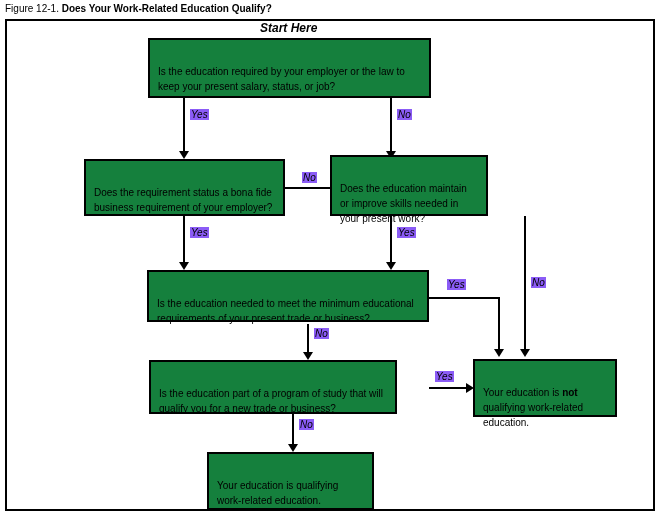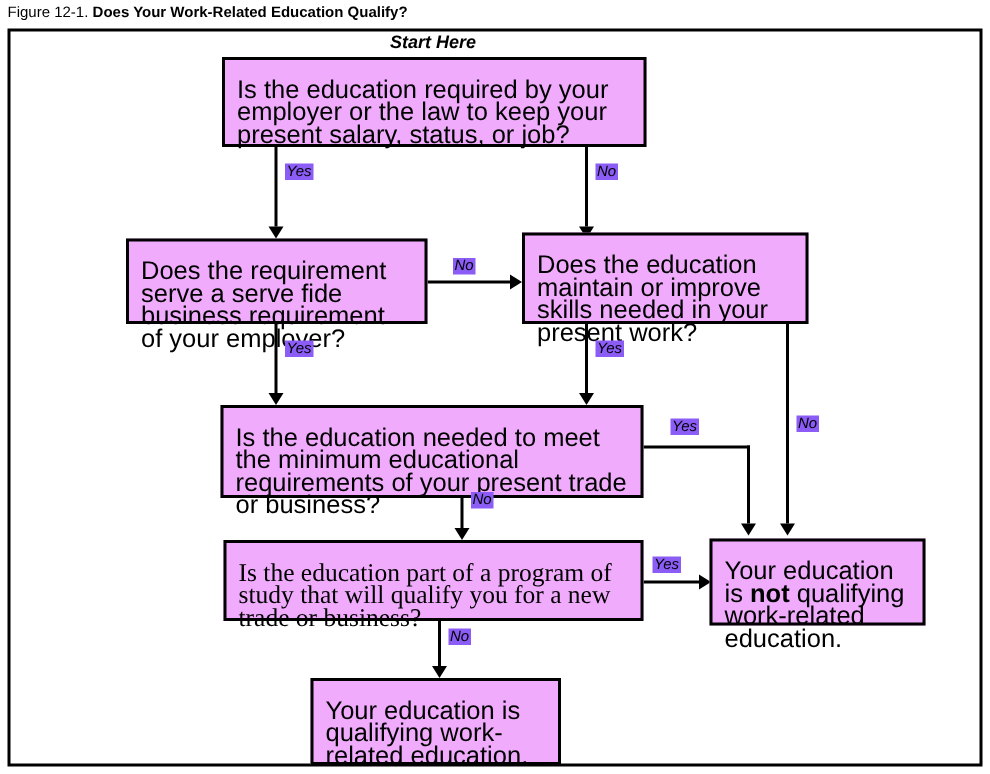--- a/index.html
+++ b/index.html
@@ -35,24 +35,24 @@
     height: 492px;
     border: 2px solid #000000;
     box-sizing: border-box;
     background: #ffffff;
   }
 
   .node {
     position: absolute;
     border: 2px solid #000000;
     box-sizing: border-box;
-    background: #f0abfc;
-    font-size: 17px;
+    background: #15803d;
+    font-size: 10px;
     line-height: 15px;
-    padding: 12px 8px 5px 8px;
+    padding: 24px 8px 5px 8px;
     z-index: 3;
   }
   .node b { font-weight: bold; }
 
   .start-label {
     position: absolute;
     font-size: 12px;
     font-weight: bold;
     font-style: italic;
     z-index: 3;
@@ -114,52 +114,52 @@
   <div class="node" style="left:141px; top:17px; width:283px; height:60px;">Is the education required by your employer or the law to keep your present salary, status, or job?</div>
 
   <div class="vline" style="left:176px; top:77px; height:53px;"></div>
   <div class="arrow-down" style="left:172px; top:130px;"></div>
   <div class="edge-label" style="left:183px; top:88px;">Yes</div>
 
   <div class="vline" style="left:383px; top:77px; height:53px;"></div>
   <div class="arrow-down" style="left:379px; top:130px;"></div>
   <div class="edge-label" style="left:390px; top:88px;">No</div>
 
-  <div class="node" style="left:77px; top:138px; width:201px; height:57px;">Does the requirement serve a serve fide business requirement of your employer?</div>
+  <div class="node" style="left:77px; top:138px; width:201px; height:57px;">Does the requirement status a bona fide business requirement of your employer?</div>
 
-  <div class="node" style="left:341px; top:134px; width:191px; height:61px;">Does the education maintain or improve skills needed in your present work?</div>
+  <div class="node" style="left:323px; top:134px; width:158px; height:61px;">Does the education maintain or improve skills needed in your present work?</div>
 
   <div class="hline" style="left:278px; top:166px; width:56px;"></div>
   <div class="arrow-right" style="left:333px; top:162px;"></div>
   <div class="edge-label" style="left:295px; top:151px;">No</div>
 
   <div class="vline" style="left:176px; top:195px; height:46px;"></div>
   <div class="arrow-down" style="left:172px; top:241px;"></div>
   <div class="edge-label" style="left:183px; top:206px;">Yes</div>
 
   <div class="vline" style="left:383px; top:195px; height:46px;"></div>
   <div class="arrow-down" style="left:379px; top:241px;"></div>
   <div class="edge-label" style="left:390px; top:206px;">Yes</div>
 
   <div class="vline" style="left:517px; top:195px; height:133px;"></div>
   <div class="arrow-down" style="left:513px; top:328px;"></div>
   <div class="edge-label" style="left:524px; top:256px;">No</div>
 
-  <div class="node" style="left:140px; top:249px; width:282px; height:62px;">Is the education needed to meet the minimum educational requirements of your present trade or business?</div>
+  <div class="node" style="left:140px; top:249px; width:282px; height:52px;">Is the education needed to meet the minimum educational requirements of your present trade or business?</div>
 
   <div class="hline" style="left:422px; top:276px; width:71px;"></div>
   <div class="vline" style="left:491px; top:276px; height:52px;"></div>
   <div class="arrow-down" style="left:487px; top:328px;"></div>
   <div class="edge-label" style="left:440px; top:258px;">Yes</div>
 
   <div class="vline" style="left:300px; top:303px; height:28px;"></div>
   <div class="arrow-down" style="left:296px; top:331px;"></div>
   <div class="edge-label" style="left:307px; top:307px;">No</div>
 
-  <div class="node" style="left:142px; top:339px; width:280px; height:54px;font-family:Liberation Serif, serif;">Is the education part of a program of study that will qualify you for a new trade or business?</div>
+  <div class="node" style="left:142px; top:339px; width:248px; height:54px;">Is the education part of a program of study that will qualify you for a new trade or business?</div>
 
   <div class="hline" style="left:422px; top:366px; width:38px;"></div>
   <div class="arrow-right" style="left:459px; top:362px;"></div>
   <div class="edge-label" style="left:428px; top:350px;">Yes</div>
 
   <div class="vline" style="left:285px; top:393px; height:30px;"></div>
   <div class="arrow-down" style="left:281px; top:423px;"></div>
   <div class="edge-label" style="left:292px; top:398px;">No</div>
 
   <div class="node" style="left:466px; top:338px; width:144px; height:58px;">

